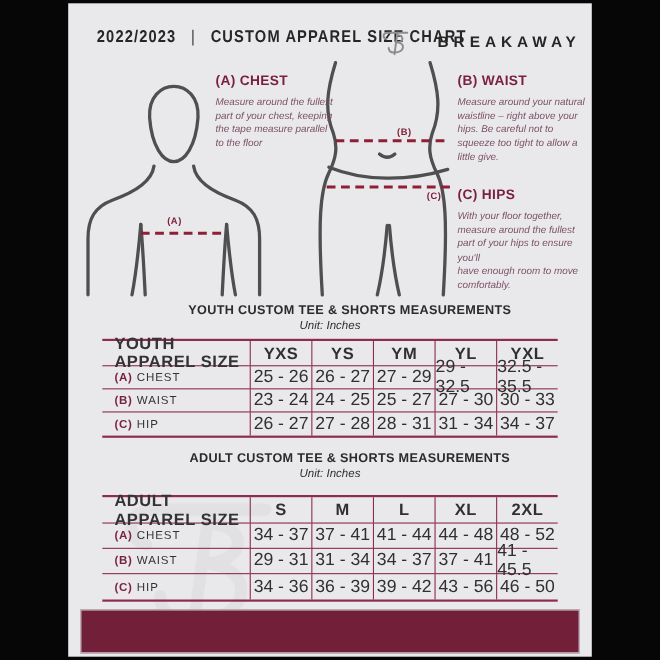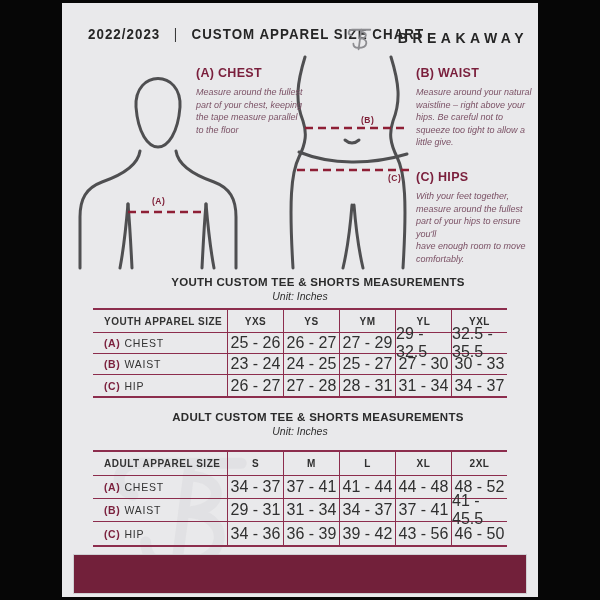--- a/index.html
+++ b/index.html
@@ -28,21 +28,21 @@
   .tbl-unit{position:absolute;left:0;width:476px;text-align:center;font-style:italic;font-size:10.5px;color:#2f2f2f;}
   .grid{position:absolute;left:31px;width:414px;display:grid;grid-template-columns:134px repeat(5,56px);
         border-top:2px solid #8c2d4d;border-bottom:2px solid #8c2d4d;z-index:1;}
   .grid-youth{grid-template-rows:23px repeat(3,21px);}
   .grid-adult{grid-template-rows:24px repeat(3,23px);margin-top:12px;}
   .c{display:flex;align-items:center;justify-content:center;border-bottom:1.5px solid #8c2d4d;
      font-size:16px;color:#303030;}
   .c.vline{border-left:1.5px solid #8c2d4d;}
   .c.last{border-bottom:none;}
   .c.col0{justify-content:flex-start;padding-left:11px;letter-spacing:.6px;font-size:10px;color:#333;}
-  .c.hd{font-weight:bold;font-size:10px;letter-spacing:.5px;}
+  .c.hd{font-weight:bold;font-size:15px;letter-spacing:.5px;}
   .c .pfx{color:#7a1f3c;font-weight:bold;margin-right:4px;font-size:10.5px;}
   .c .lab{letter-spacing:.8px;font-size:10.5px;}
 
   .footer-bar{position:absolute;left:11px;top:551px;width:452px;height:38px;background:#72203a;
               border:1px solid #cfcfd2;z-index:1;}
   .watermark{position:absolute;left:18px;top:422px;z-index:0;opacity:.55;}
 </style>
 </head>
 <body>
 
@@ -109,21 +109,21 @@
     <div class="inst" style="left:354px;top:63px;width:116px">
       <div class="inst-h">(B) WAIST</div>
       <div class="inst-b">Measure around your natural waistline – right above your hips. Be careful not to squeeze too tight to allow a little give.</div>
     </div>
     <div class="inst" style="left:134px;top:63px;width:110px">
       <div class="inst-h">(A) CHEST</div>
       <div class="inst-b">Measure around the fullest part of your chest, keeping the tape measure parallel to the floor</div>
     </div>
     <div class="inst" style="left:354px;top:167px;width:118px">
       <div class="inst-h">(C) HIPS</div>
-      <div class="inst-b">With your feet together, measure around the fullest part of your hips to ensure you'll
+      <div class="inst-b">With your floor together, measure around the fullest part of your hips to ensure you'll
 have enough room to move comfortably.</div>
     </div>
 
     <div class="tbl-title" style="top:273px">YOUTH CUSTOM TEE &amp; SHORTS MEASUREMENTS</div>
     <div class="tbl-unit" style="top:287px">Unit: Inches</div>
     <div class="grid grid-youth" style="top:305px">
         <div class="c col0 hd">YOUTH APPAREL SIZE</div>
         <div class="c hd vline">YXS</div>
         <div class="c hd vline">YS</div>
         <div class="c hd vline">YM</div>

